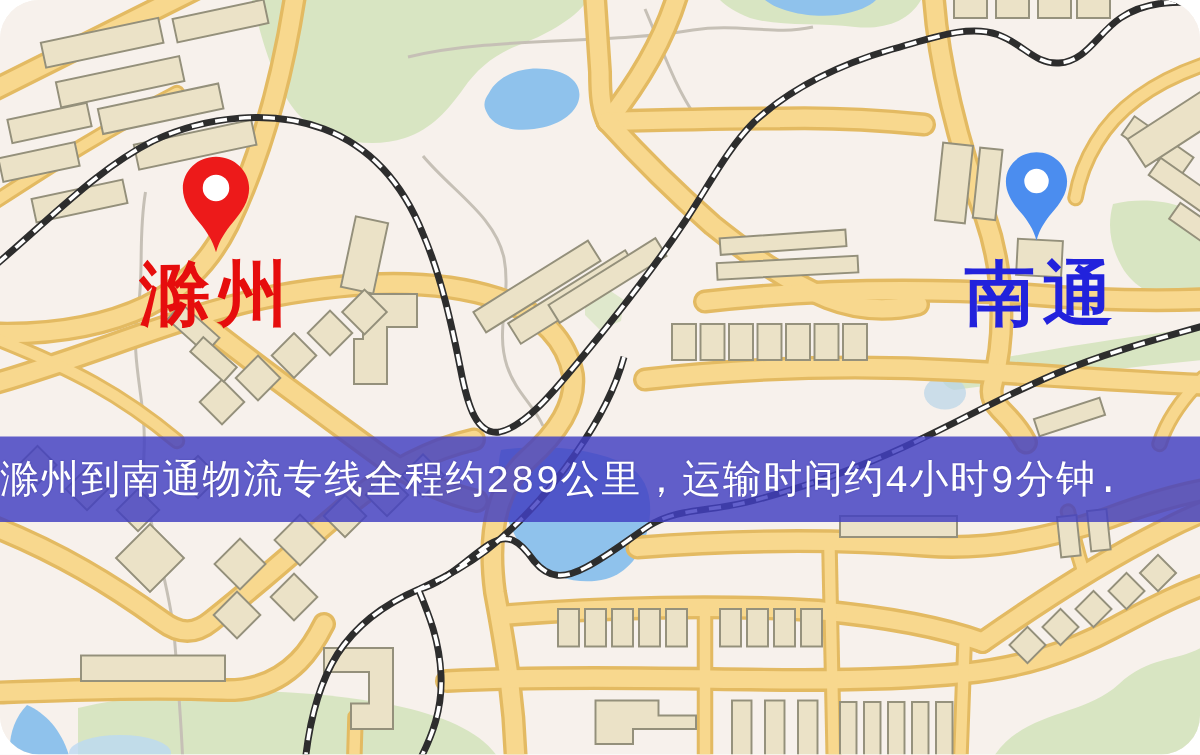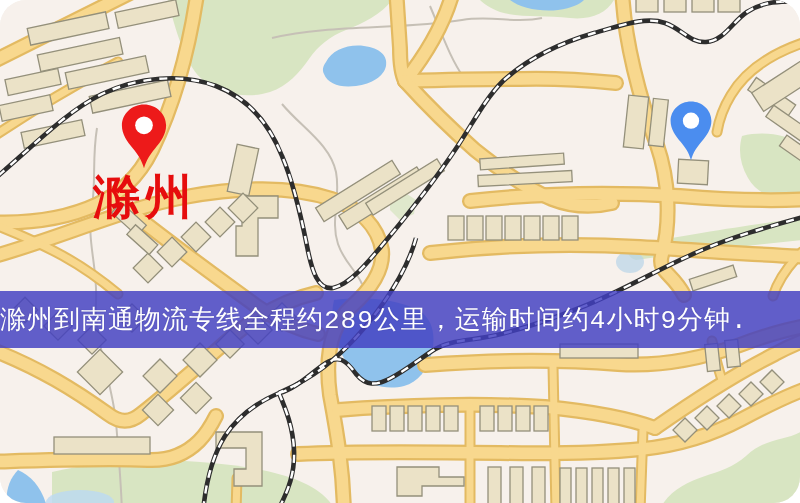--- a/index.html
+++ b/index.html
@@ -212,18 +212,19 @@
     </svg>
   </div>
   <div class="city-label origin">滁州</div>
 
   <div class="marker" style="left:667px;top:100px;">
     <svg class="pin" width="48" height="63" viewBox="0 0 40 52">
       <path d="M20 1 C10.6 1 3 8.2 3 17.2 C3 24 7 29.5 11.5 34.8 C15 39 18.2 43.5 20 50 C21.8 43.5 25 39 28.5 34.8 C33 29.5 37 24 37 17.2 C37 8.2 29.4 1 20 1 Z" fill="#4b8def"></path>
       <circle cx="20" cy="17" r="6.8" fill="#ffffff"></circle>
     </svg>
   </div>
+  <div class="city-label dest">南通</div>
 
   <div class="banner">
     <span>滁州到南通物流专线全程约289公里，运输时间约4小时9分钟.</span>
   </div>
 
 </div>
 
 </body></html>

